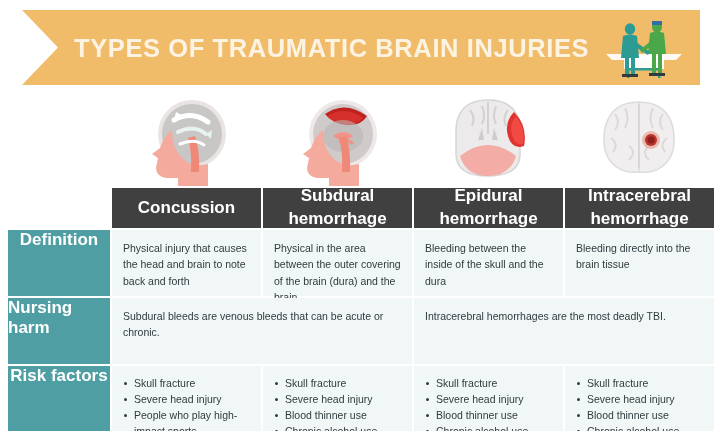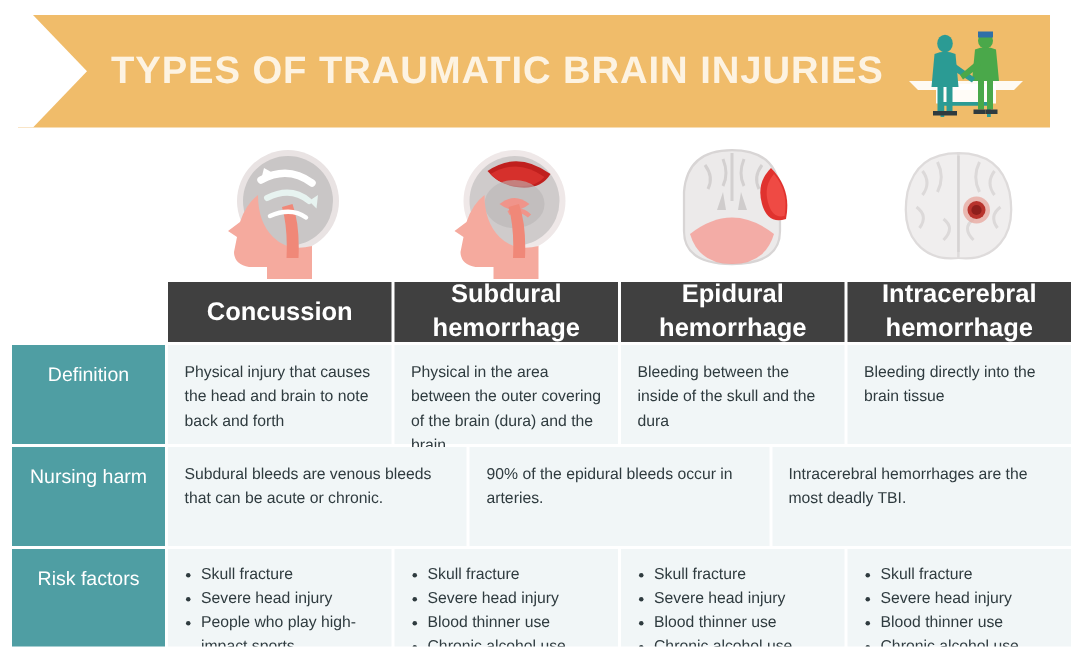--- a/index.html
+++ b/index.html
@@ -51,24 +51,23 @@
     width: 706px;
     display: flex; flex-direction: column;
     gap: 2px;
   }
   .trow { display: flex; gap: 2px; }
 
   .label-cell {
     width: 102px; flex: 0 0 102px;
     background: #4f9ea3;
     color: #ffffff;
-    font-size: 13px;
-    font-weight: normal;
+    font-size: 17px;
+    font-weight: bold;
     display: flex; align-items: flex-start; justify-content: center;
-    padding-top: 12px;
   }
   .label-cell.spacer { background: #ffffff; }
 
   .head-cell {
     flex: 1 1 0;
     background: #404040;
     color: #ffffff;
     font-size: 17px;
     font-weight: bold;
     text-align: center;
@@ -233,21 +232,20 @@
       <div class="label-cell">Definition</div>
       <div class="data-cell">Physical injury that causes the head and brain to note back and forth</div>
       <div class="data-cell">Physical in the area between the outer covering of the brain (dura) and the brain</div>
       <div class="data-cell">Bleeding between the inside of the skull and the dura</div>
       <div class="data-cell">Bleeding directly into the brain tissue</div>
     </div>
 
     <div class="trow row-nursing">
       <div class="label-cell">Nursing harm</div>
       <div class="data-cell">Subdural bleeds are venous bleeds that can be acute or chronic.</div>
-      <div class="data-cell">90% of the epidural bleeds occur in arteries.</div>
       <div class="data-cell">Intracerebral hemorrhages are the most deadly TBI.</div>
     </div>
 
     <div class="trow row-risk">
       <div class="label-cell">Risk factors</div>
       <div class="data-cell">
         <ul>
             <li>Skull fracture</li>
             <li>Severe head injury</li>
             <li>People who play high-impact sports</li>

